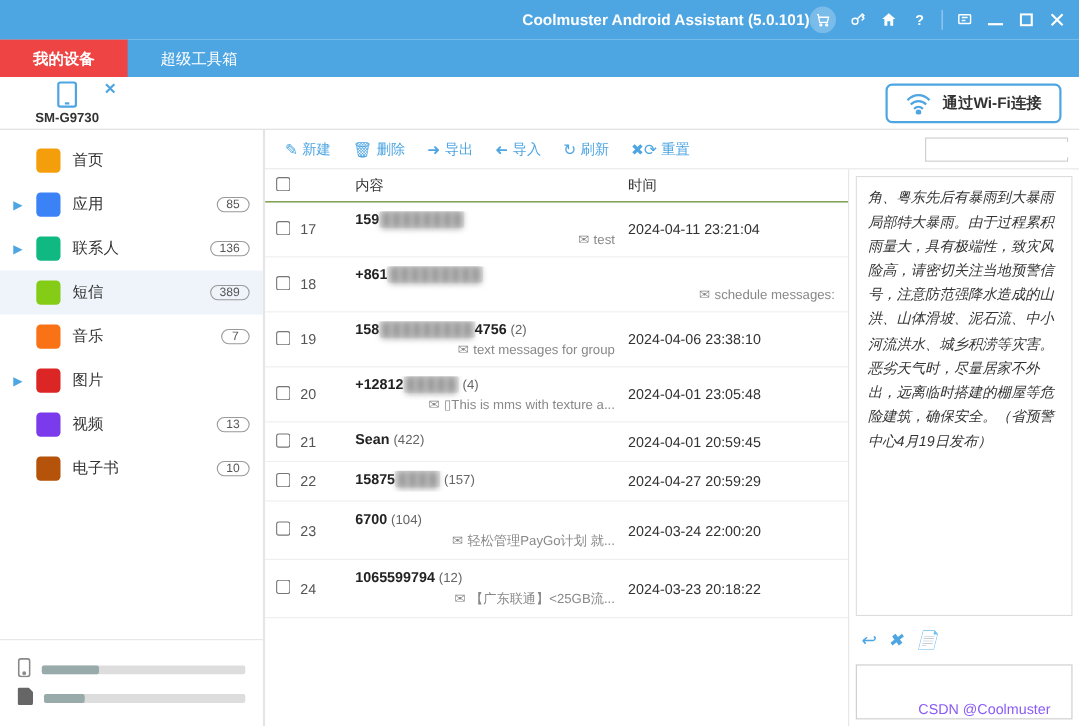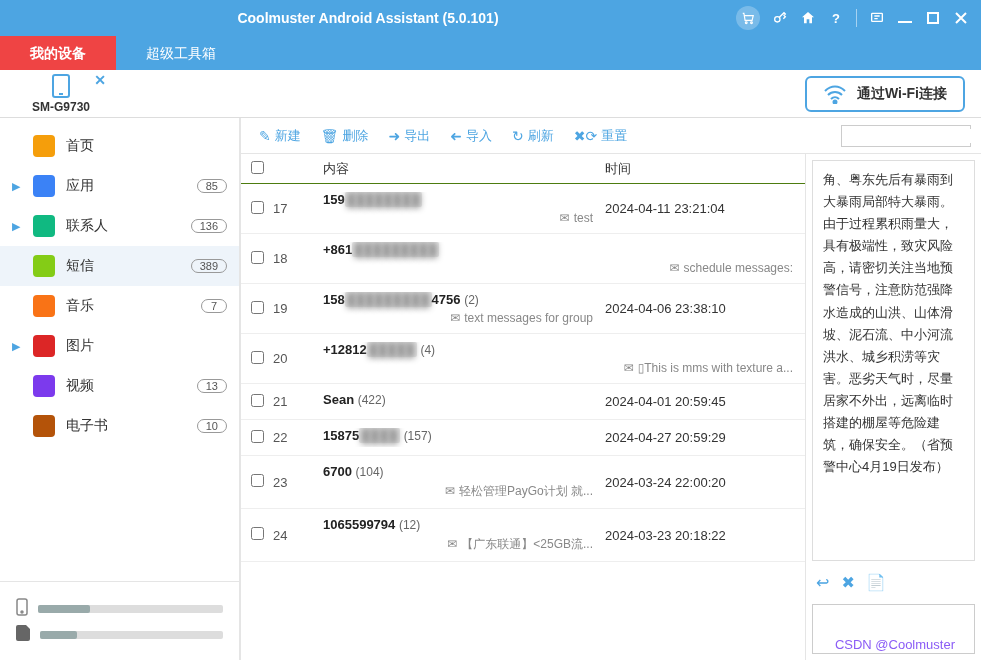--- a/index.html
+++ b/index.html
@@ -1,20 +1,20 @@
 <!DOCTYPE html>
 <html><head>
 <meta charset="utf-8">
 <style>
 * { box-sizing: border-box; margin: 0; padding: 0; }
 body { font-family: "Microsoft YaHei", sans-serif; font-size: 13px; color: #333; background: #fff; width: 981px; height: 660px; overflow: hidden; position: relative; }
 
 
 .titlebar { background: #4DA5E2; height: 36px; display: flex; align-items: center; color: #fff; }
-.title { flex: 1; text-align: center; font-size: 14px; font-weight: bold; }
+.title { flex: 1; text-align: right; font-size: 14px; font-weight: bold; }
 .titlebar-right { display: flex; gap: 12px; padding-right: 12px; align-items: center; }
 .titlebar-icon { width: 16px; height: 16px; cursor: pointer; display: flex; align-items: center; justify-content: center; }
 .cart-icon { width: 24px; height: 24px; border-radius: 50%; background: rgba(255,255,255,0.25); display:flex; align-items:center; justify-content:center; }
 .vsep { width: 1px; height: 18px; background: rgba(255,255,255,0.5); }
 
 
 .tabs { background: #4DA5E2; height: 34px; display: flex; }
 .tab { padding: 0 30px; line-height: 34px; color: #fff; cursor: pointer; font-size: 14px; }
 .tab.active { background: #ef4444; font-weight: bold; }
 
@@ -64,21 +64,21 @@
 .cell-num { width:50px; color:#555; }
 .cell-content { flex:1; padding-right:12px; overflow:hidden; }
 .cell-sender { font-weight:bold; color:#222; margin-bottom:4px; font-size:13px; }
 .cell-sender .count { font-weight:normal; color:#666; font-size:12px; }
 .cell-preview { color:#888; font-size:12px; white-space:nowrap; overflow:hidden; text-overflow:ellipsis;text-align:right; }
 .cell-preview .env { margin-right:4px; }
 .cell-time { width:200px; color:#333; font-size:13px; }
 .blur { color:transparent; text-shadow:0 0 6px #999; background:#e8e8e8; border-radius:2px; padding:0 2px; }
 
 
-.preview { width:176px; border-left:1px solid #e5e5e5; display:flex; flex-direction:column; }
+.preview { width:210px; border-left:1px solid #e5e5e5; display:flex; flex-direction:column;font-style:italic; }
 .preview-text { flex:1; padding:8px 10px; overflow-y:auto; font-size:13px; line-height:1.7; color:#333; border:1px solid #ddd; margin:6px; background:#fff; }
 .preview-actions { padding:6px 10px; display:flex; gap:12px; color:#4DA5E2; }
 .preview-actions span { cursor:pointer; font-size:16px; }
 .reply-box { margin:6px; border:1px solid #ccc; height:50px; }
 
 .watermark { position:absolute; right:26px; bottom:8px; color:#8b5cf6; font-size:13px; }
 
 input[type=checkbox]{ cursor:pointer; }
 </style>
 </head>
@@ -310,20 +310,21 @@
     </div>
     <div class="cell-time">2024-04-06 23:38:10</div>
             </div>
             <div class="row">
               <div class="cell-check"><input type="checkbox" style=""></div>
     <div class="cell-num">20</div>
     <div class="cell-content">
       <div class="cell-sender">+12812<span class="blur">█████</span> <span class="count">(4)</span></div>
       <div class="cell-preview"><span class="env">✉</span>▯This is mms with texture a...</div>
     </div>
+    <div class="cell-time">2024-04-01 23:05:48</div>
             </div>
             <div class="row">
               <div class="cell-check"><input type="checkbox" style=""></div>
     <div class="cell-num">21</div>
     <div class="cell-content">
       <div class="cell-sender">Sean <span class="count">(422)</span></div>
 
     </div>
     <div class="cell-time">2024-04-01 20:59:45</div>
             </div>

